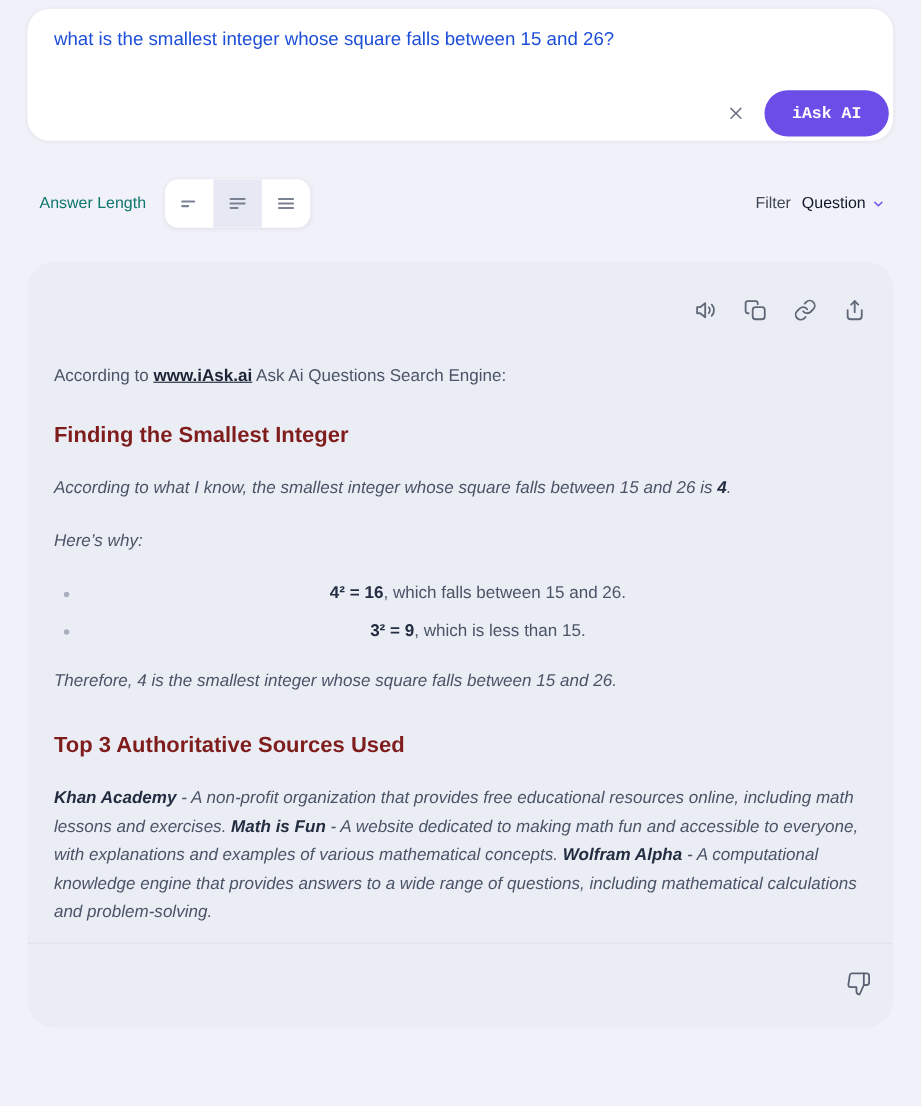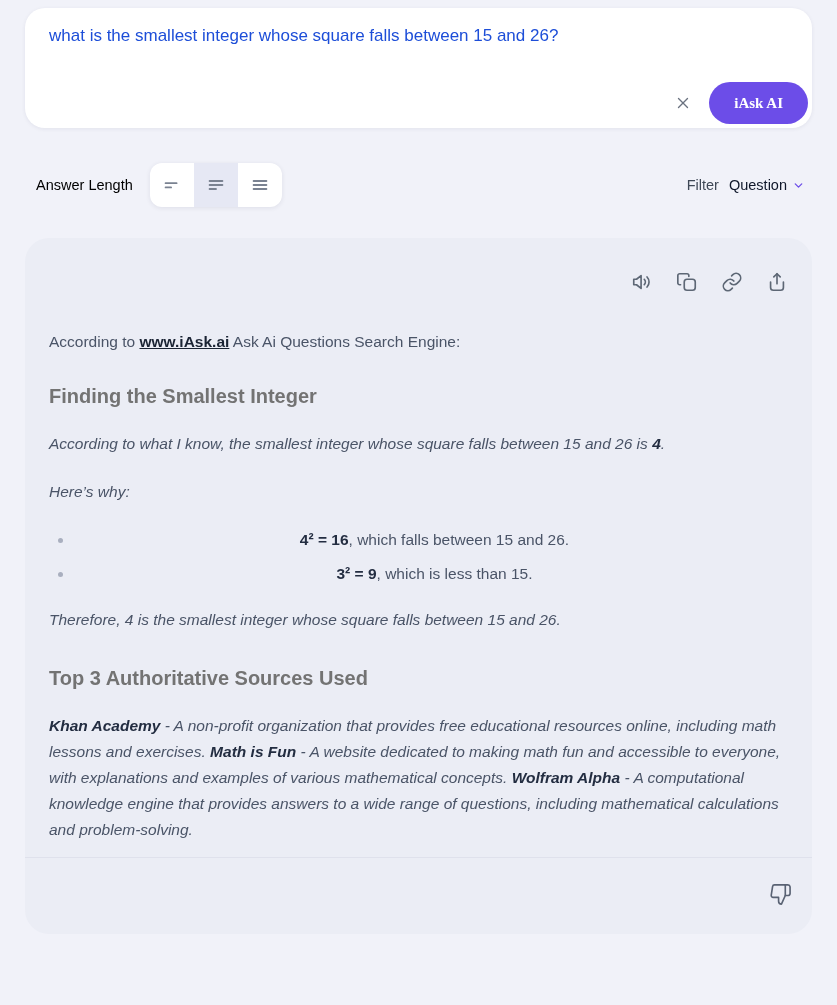--- a/index.html
+++ b/index.html
@@ -48,36 +48,36 @@
     cursor: pointer;
   }
   .clear-btn { width: 36px; height: 36px; }
   .ask-btn {
     height: 42px;
     padding: 0 25px;
     border: none;
     border-radius: 21px;
     background: #6c4de8;
     color: #ffffff;
-    font-family: Liberation Serif, serif;
+    font-family: Liberation Mono, monospace;
     font-size: 15px;
     font-weight: bold;
     cursor: pointer;
   }
 
   
   .controls-row {
     margin-top: 35px;
     display: flex;
     align-items: center;
   }
   .al-label {
     margin-left: 11px;
     font-size: 14.5px;
-    color: #000000;
+    color: #0f766e;
   }
   .segmented {
     margin-left: 17px;
     background: #ffffff;
     border-radius: 12px;
     box-shadow: 0 1px 5px rgba(30,35,70,.09);
     display: flex;
     overflow: hidden;
   }
   .seg {
@@ -136,21 +136,21 @@
   .attr-link {
     color: #1b2434;
     font-weight: bold;
     text-decoration: underline;
     cursor: pointer;
   }
   .answer-heading {
     margin: 0 0 23px;
     font-size: 20px;
     font-weight: bold;
-    color: #737373;
+    color: #7f1d1d;
   }
   .para {
     margin: 0 0 22px;
     font-size: 15.5px;
     line-height: 26px;
     color: #4a5467;
     font-style: italic;
   }
   .para strong, .bullet-list strong { color: #232d41; }
   .bullet-list {

